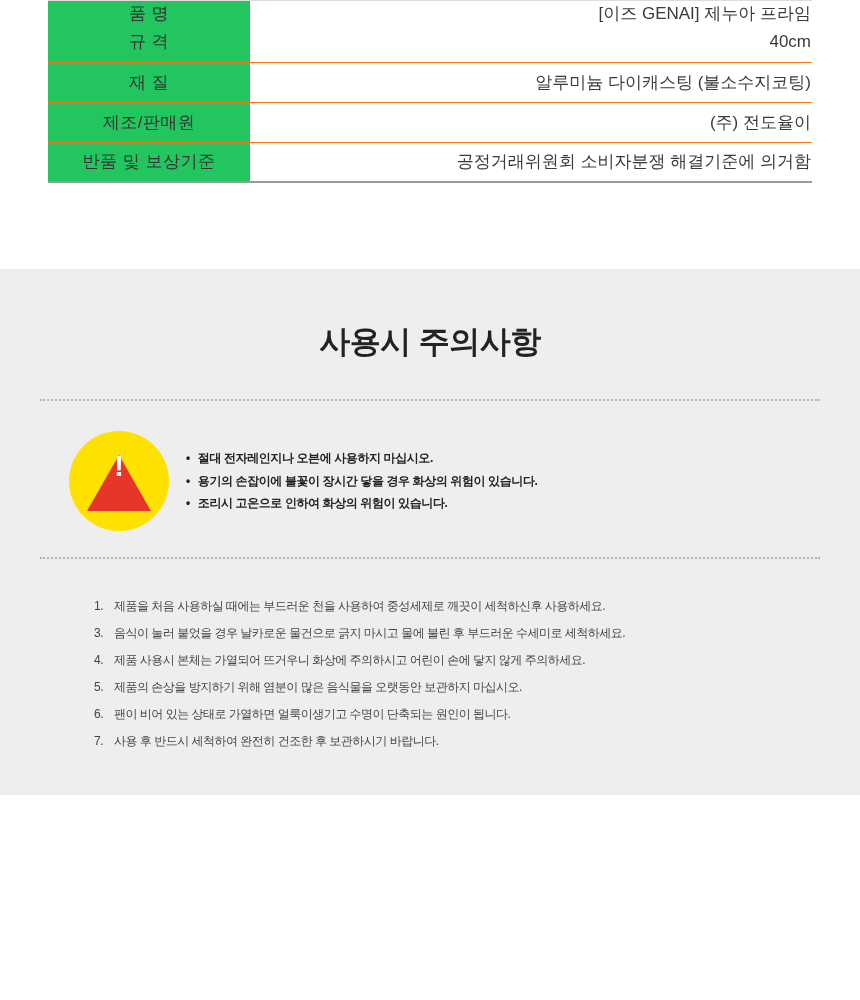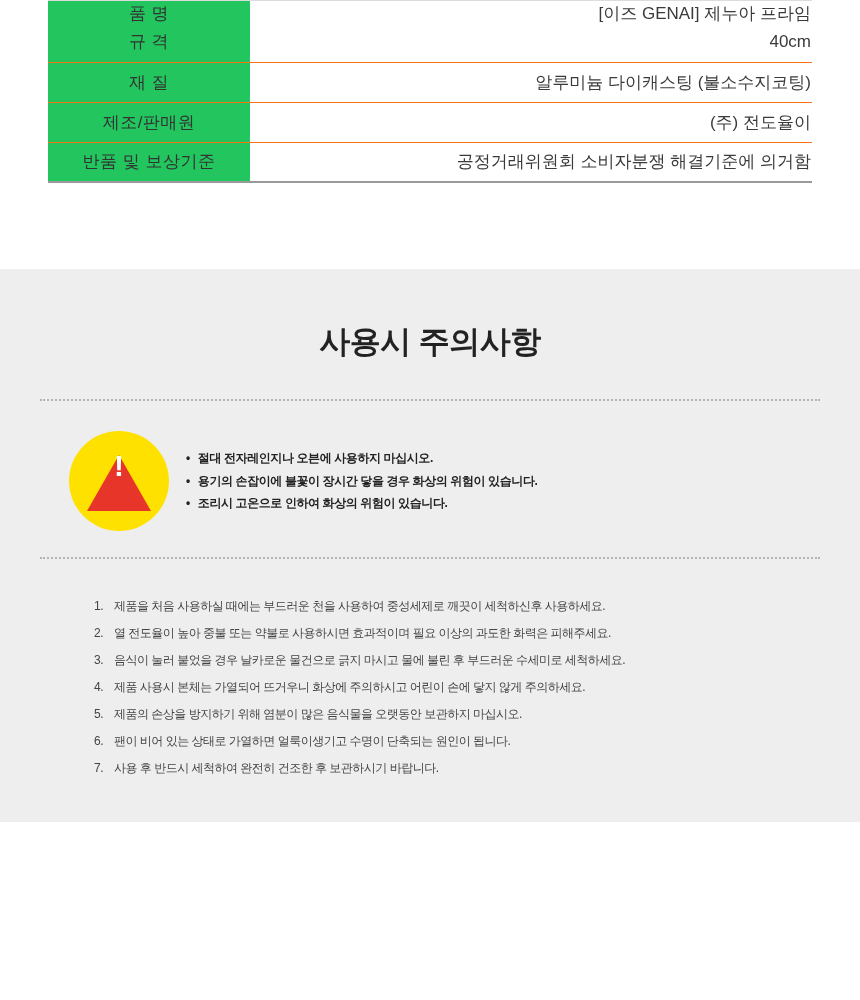--- a/index.html
+++ b/index.html
@@ -219,23 +219,20 @@
     </div>
   </div>
 
   <div class="dotted-rule"></div>
 
   <div class="note-list">
     <div class="note-item">
       <span class="note-num">1.</span><span>제품을 처음 사용하실 때에는 부드러운 천을 사용하여 중성세제로 깨끗이 세척하신후 사용하세요.</span>
     </div>
     <div class="note-item">
-      <span class="note-num">2.</span><span>열 전도율이 높아 중불 또는 약불로 사용하시면 효과적이며 필요 이상의 과도한 화력은 피해주세요.</span>
-    </div>
-    <div class="note-item">
       <span class="note-num">3.</span><span>음식이 눌러 붙었을 경우 날카로운 물건으로 긁지 마시고 물에 불린 후 부드러운 수세미로 세척하세요.</span>
     </div>
     <div class="note-item">
       <span class="note-num">4.</span><span>제품 사용시 본체는 가열되어 뜨거우니 화상에 주의하시고 어린이 손에 닿지 않게 주의하세요.</span>
     </div>
     <div class="note-item">
       <span class="note-num">5.</span><span>제품의 손상을 방지하기 위해 염분이 많은 음식물을 오랫동안 보관하지 마십시오.</span>
     </div>
     <div class="note-item">
       <span class="note-num">6.</span><span>팬이 비어 있는 상태로 가열하면 얼룩이생기고 수명이 단축되는 원인이 됩니다.</span>

